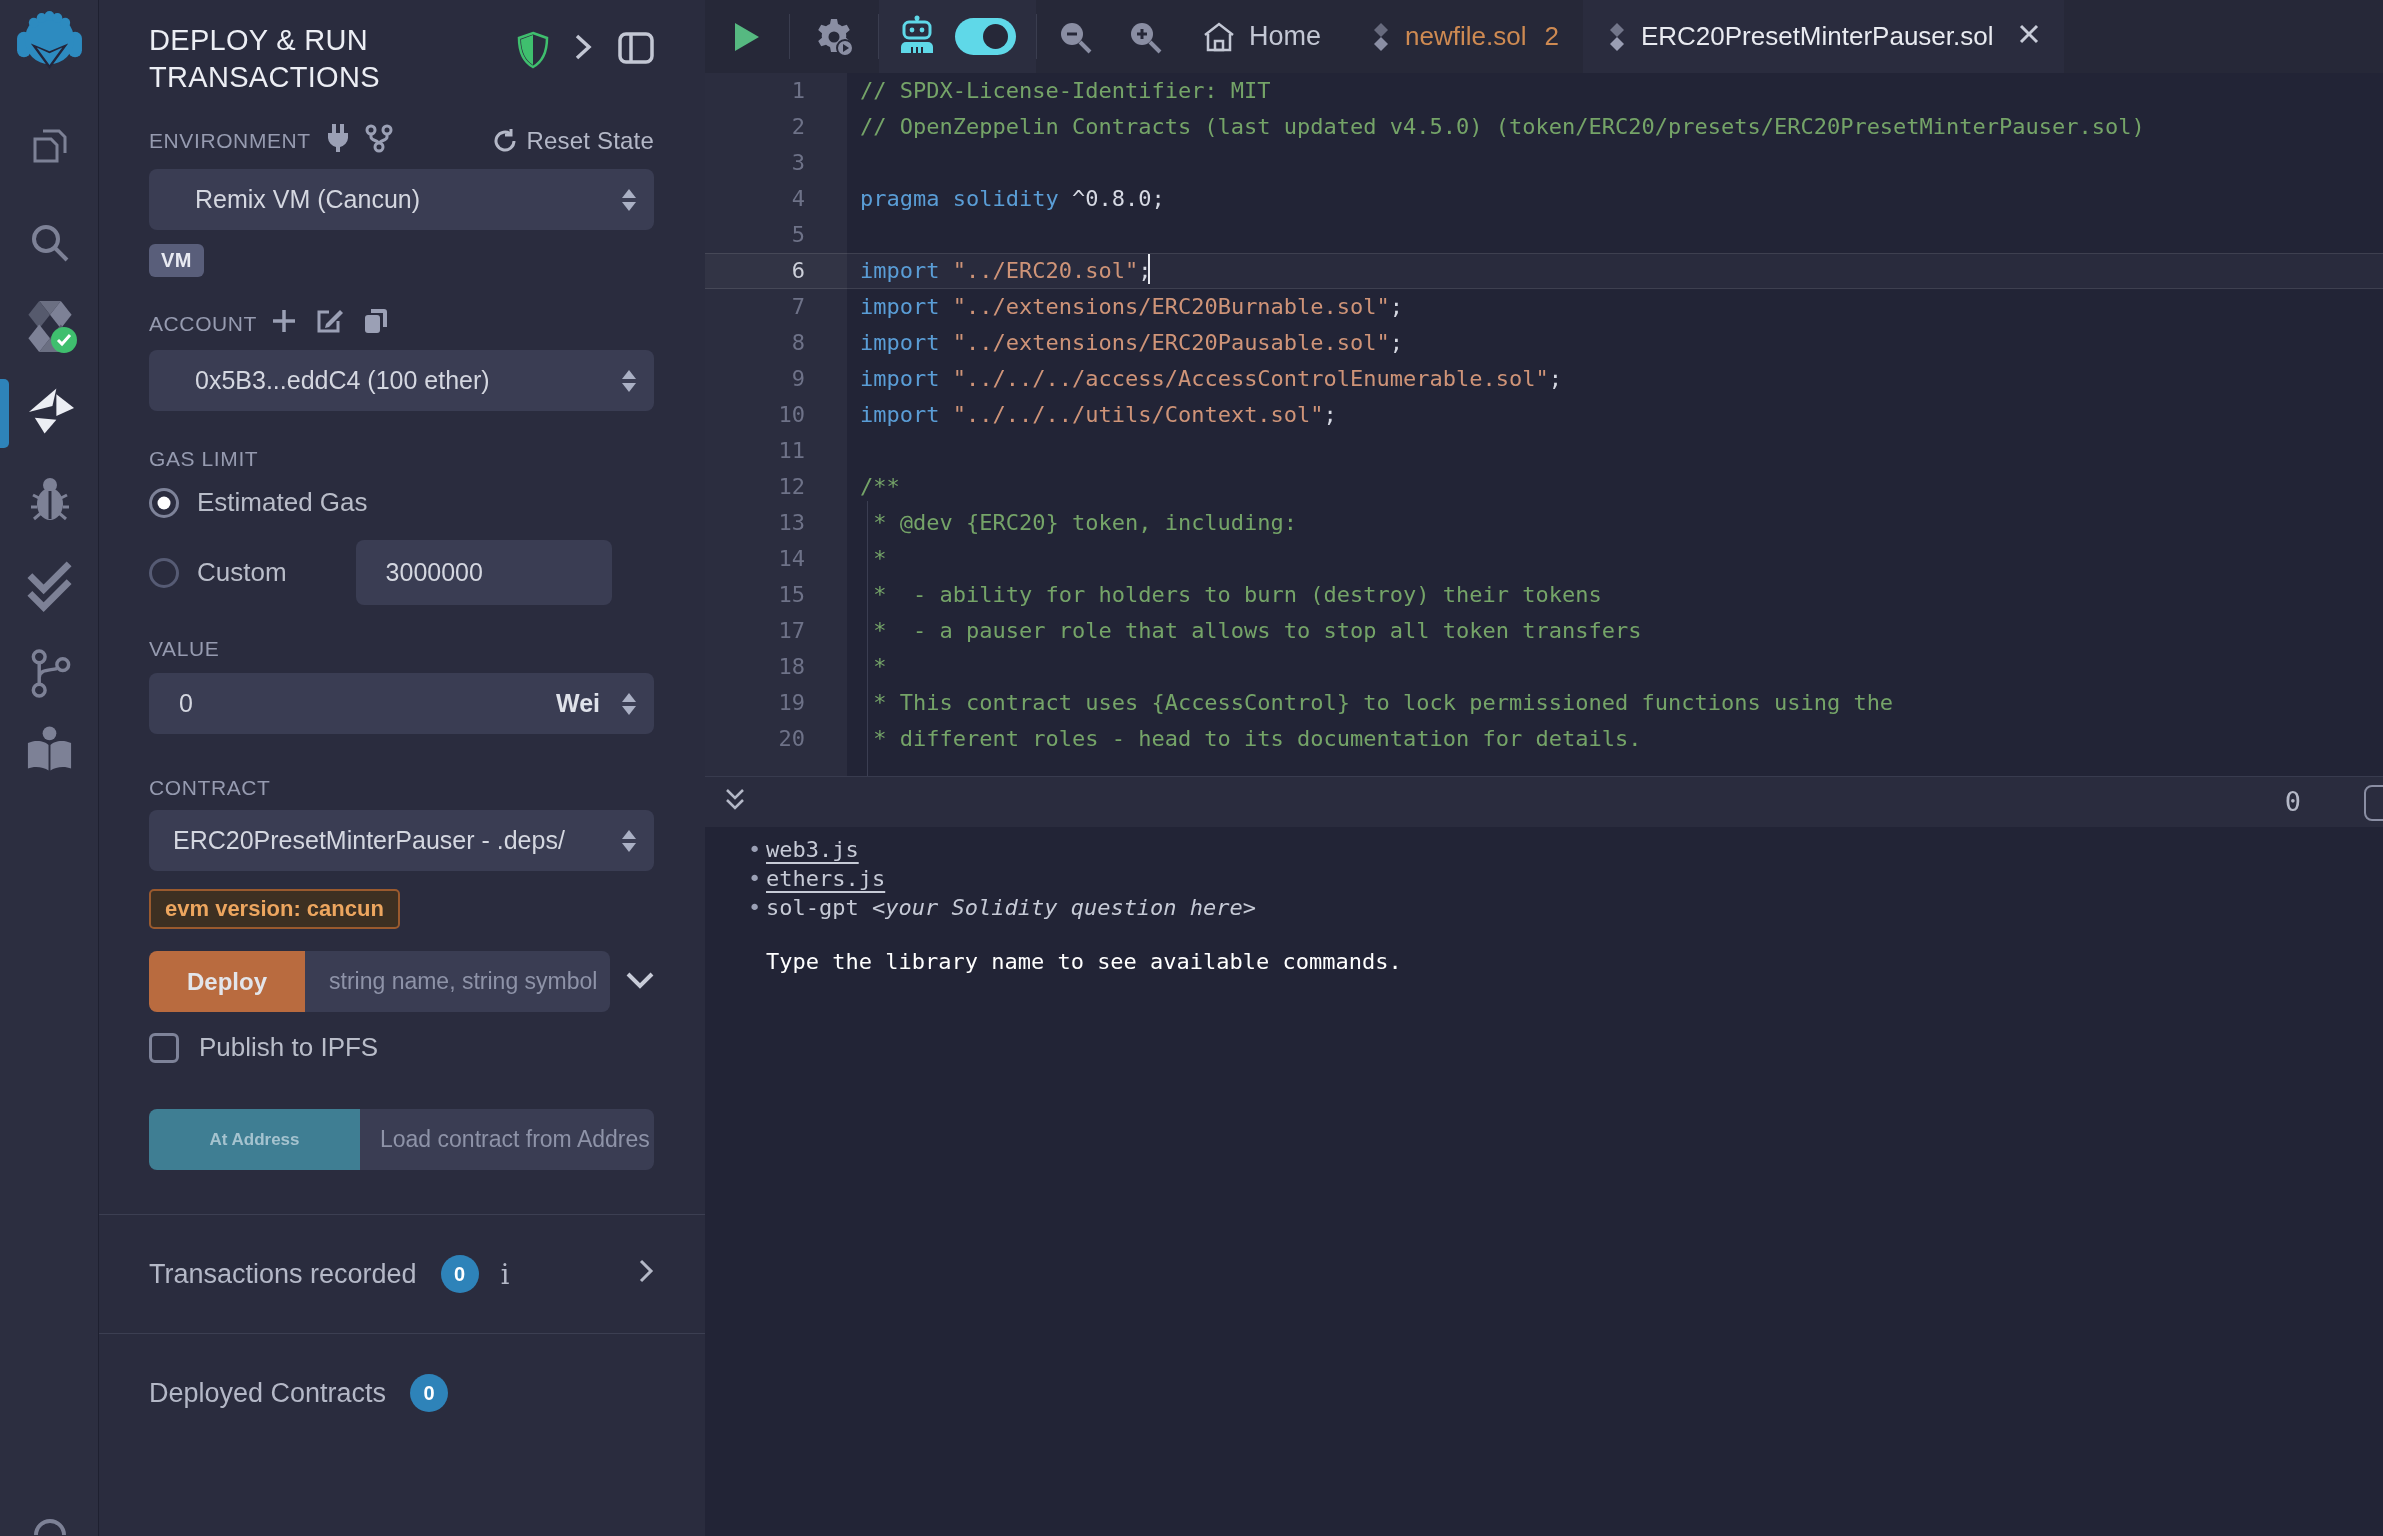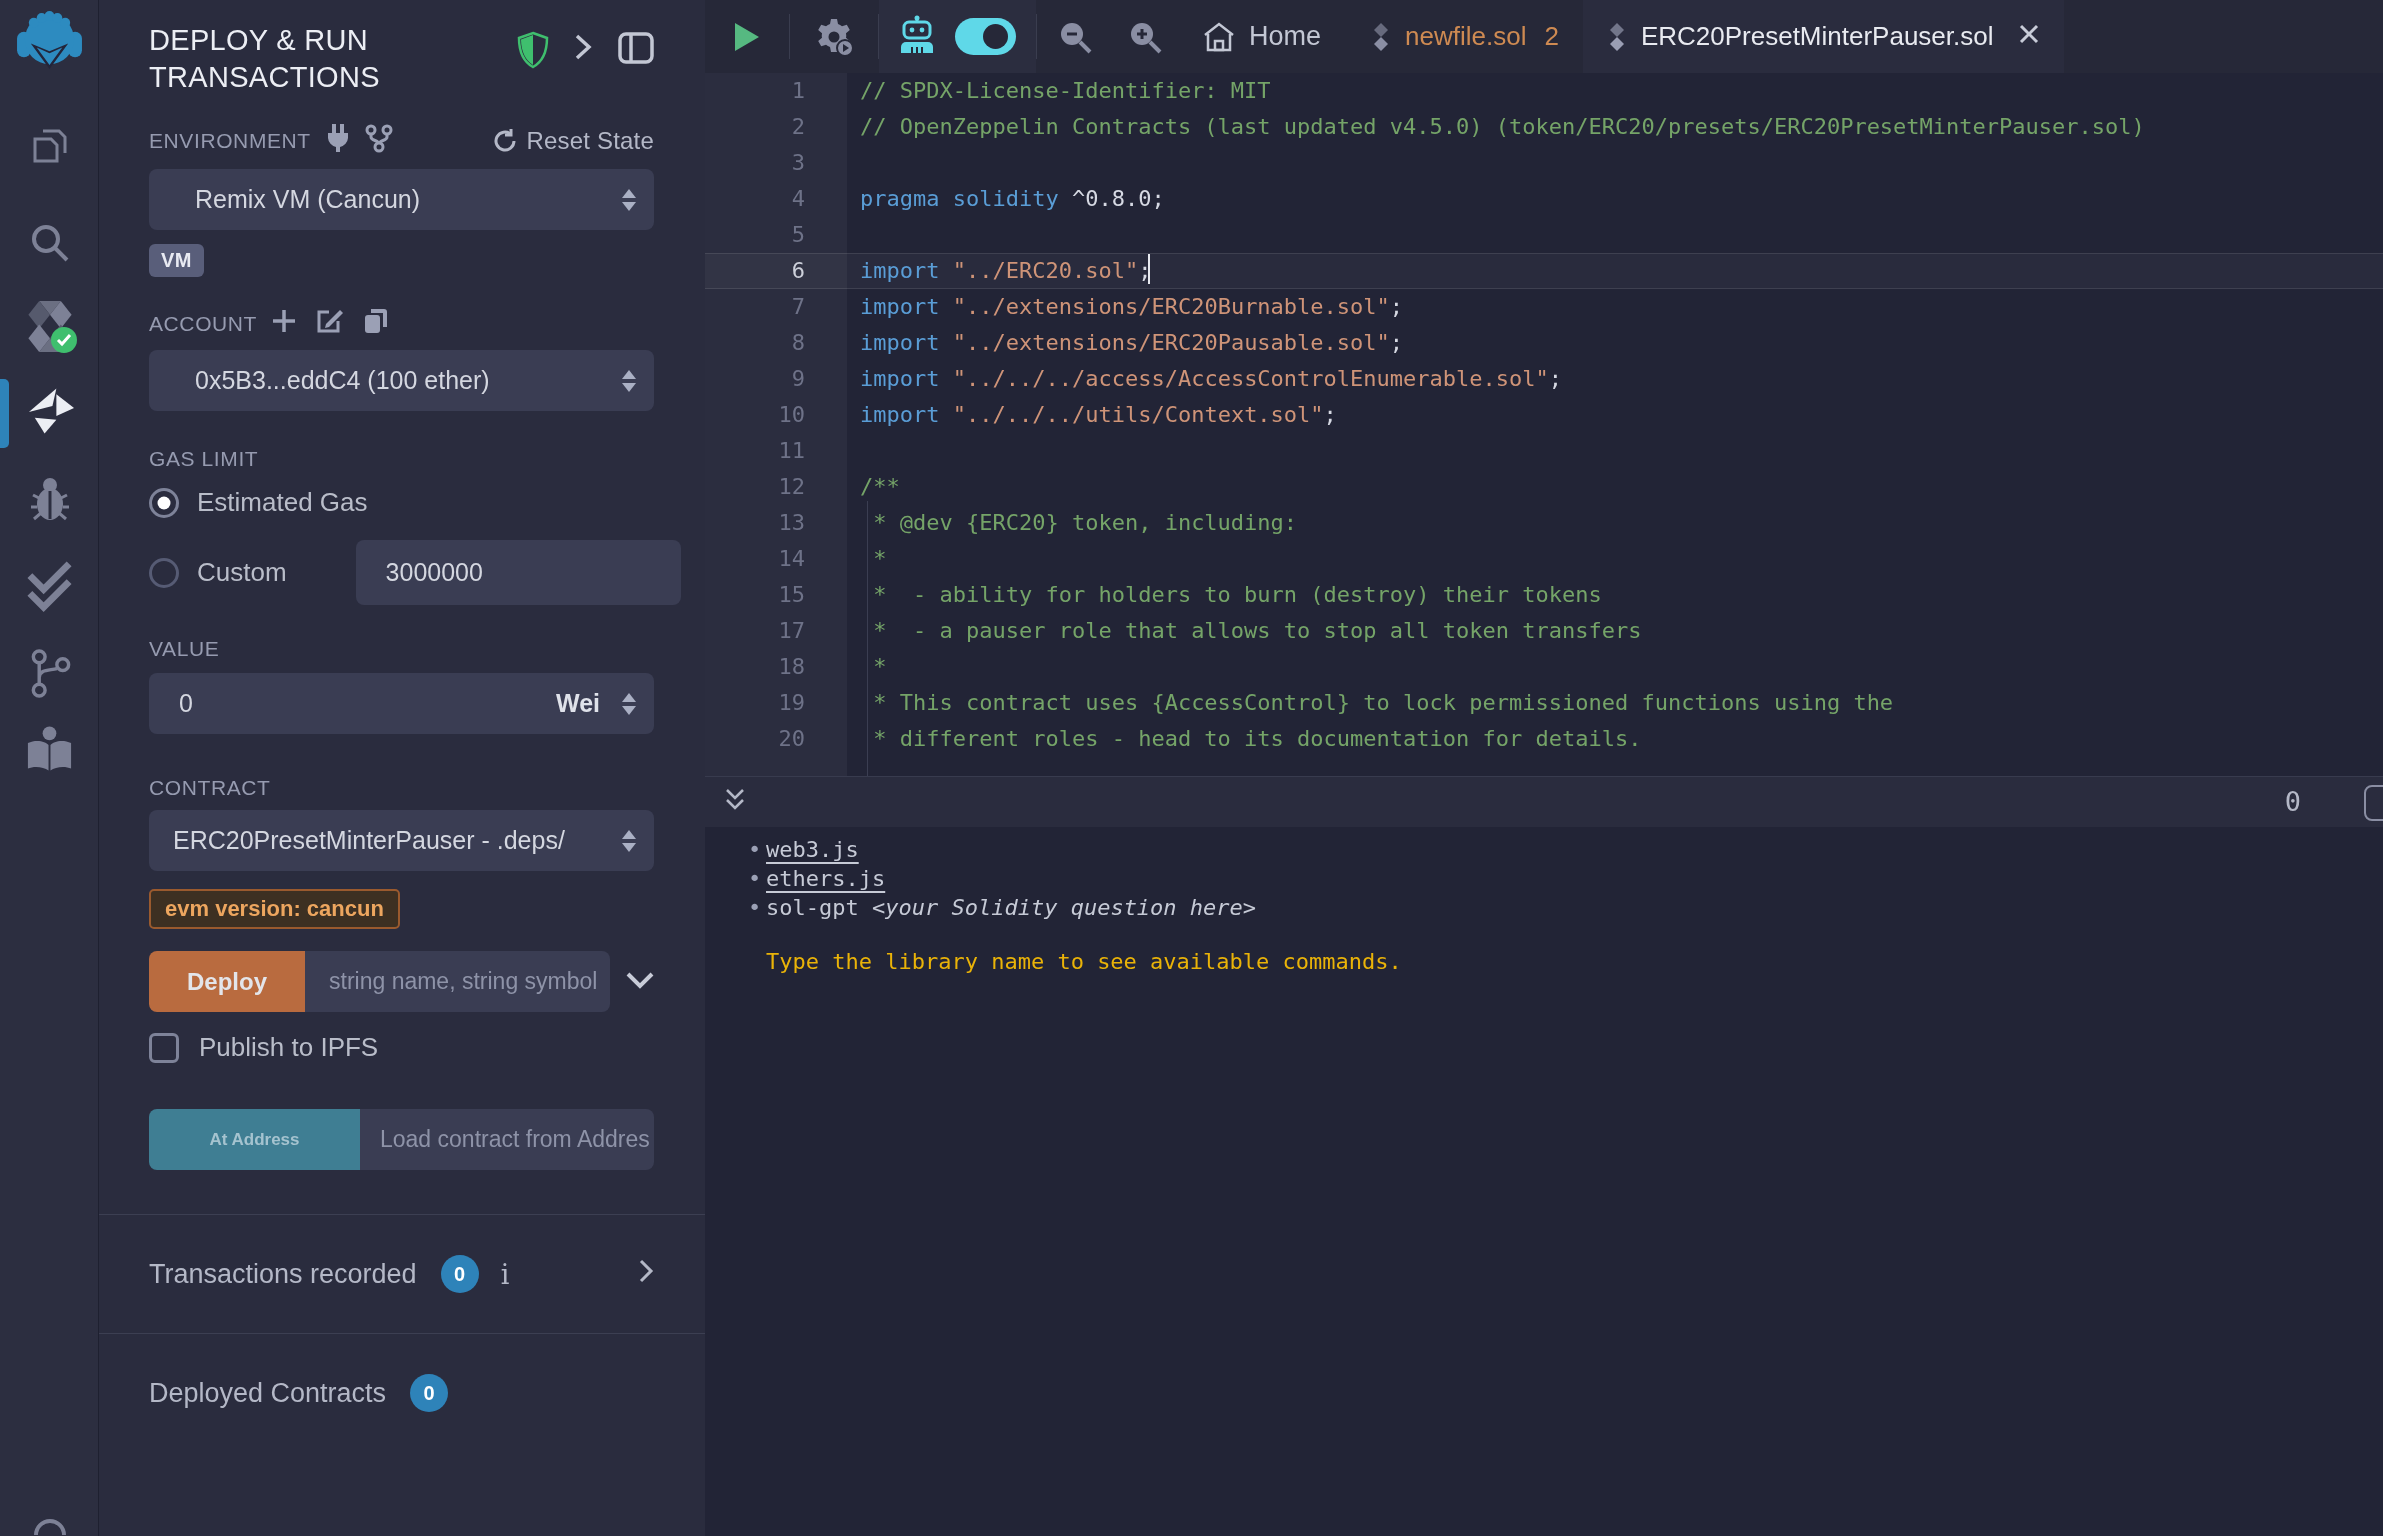--- a/index.html
+++ b/index.html
@@ -36,21 +36,21 @@
   .vm-badge { display:inline-block; margin-top:14px; background:#595e7a; color:#e8eaf2; font-weight:700;
               font-size:20px; padding:5px 12px; border-radius:6px; letter-spacing:0.5px; }
 
   .mini-icons { display:flex; align-items:center; gap:18px; }
 
   .radio-row { display:flex; align-items:center; gap:18px; color:#b9bdc9; font-size:26px; }
   .radio { width:30px; height:30px; border-radius:50%; border:3px solid #7e8399; position:relative; flex:0 0 30px; }
   .radio.off { border-color:#565b74; }
   .radio.on::after { content:""; position:absolute; left:50%; top:50%; transform:translate(-50%,-50%);
                      width:13px; height:13px; border-radius:50%; background:#fff; }
-  .gas-input { width:325px; height:65px; background:#3a3d53; border-radius:8px; border:none; color:#d4d7e0;
+  .gas-input { width:256px; height:65px; background:#3a3d53; border-radius:8px; border:none; color:#d4d7e0;
                font-size:25px; padding-left:30px; font-family:"Liberation Sans",sans-serif; }
 
   .value-box { height:61px; background:#3a3d53; border-radius:8px; display:flex; align-items:center;
                color:#d4d7e0; font-size:25px; padding:0 18px 0 30px; }
   .value-box .unit { margin-left:auto; margin-right:22px; font-weight:600; color:#dfe2ea; }
 
   .evm-badge { display:inline-block; margin-top:18px; border:2px solid #9a5a2e; background:#3d3022; color:#eda65f;
                font-weight:700; font-size:22px; padding:5px 14px; border-radius:5px; }
 
   .deploy-row { display:flex; align-items:center; margin-top:22px; }
@@ -109,21 +109,21 @@
   .term-bar { height:51px; flex:0 0 51px; background:#2a2c3e; border-top:1px solid #383b4e; display:flex; align-items:center;
               padding:0 26px 0 18px; position:relative; }
   .term-count { margin-left:auto; color:#b4b8c7; font-size:27px; font-family:"DejaVu Sans Mono",monospace; padding-right:57px; }
   .term-search-stub { position:absolute; right:-26px; top:8px; width:46px; height:36px; border:2px solid #8a8ea3; border-radius:8px; background:#2a2c3e; }
   .terminal { flex:1; background:#222436; font-family:"DejaVu Sans Mono",monospace; font-size:22px; color:#c6cad6;
               padding:8px 0 0 61px; overflow:hidden; position:relative; }
   .term-line { height:29px; line-height:29px; white-space:pre; position:relative; }
   .term-line .bullet { position:absolute; left:-18px; color:#9ba0b5; }
   .term-line a { color:#c6cad6; text-decoration:underline; text-underline-offset:5px; }
   .term-line .it { font-style:italic; }
-  .term-hint { margin-top:27px; color:#eab308; white-space:pre; }
+  .term-hint { margin-top:27px; color:#ffffff; white-space:pre; }
 
   svg { overflow:visible; }
 </style>
 </head>
 <body>
 
 <div id="app">
 
   <div class="rail">
     <div class="rail-item" style="top:10px">

